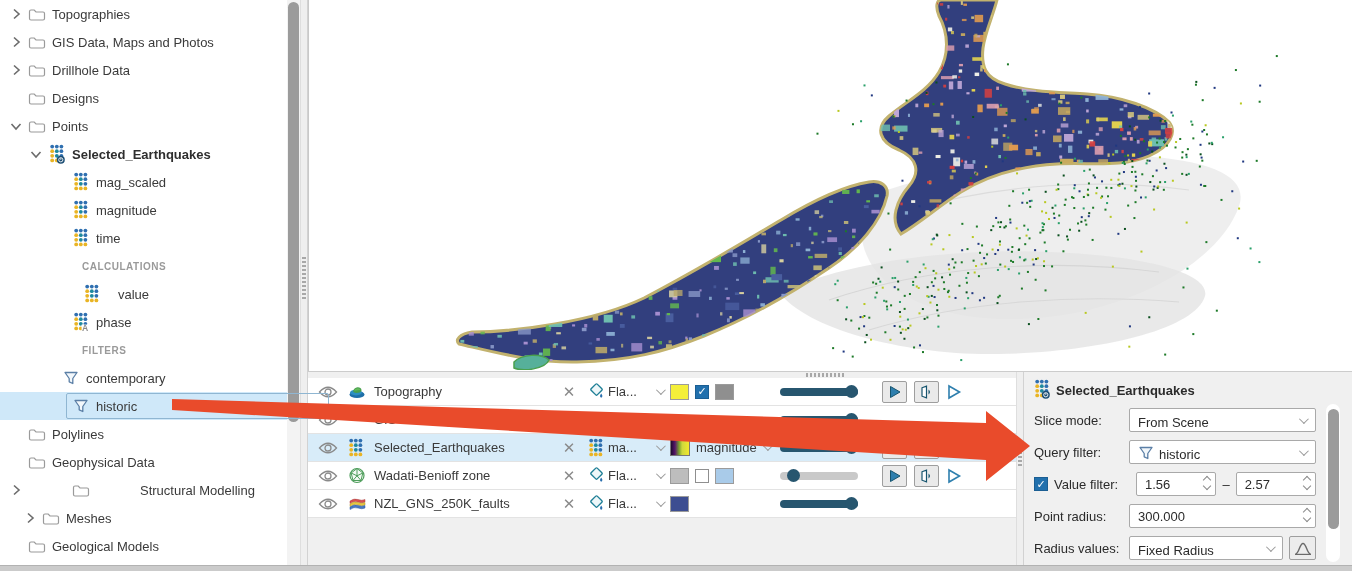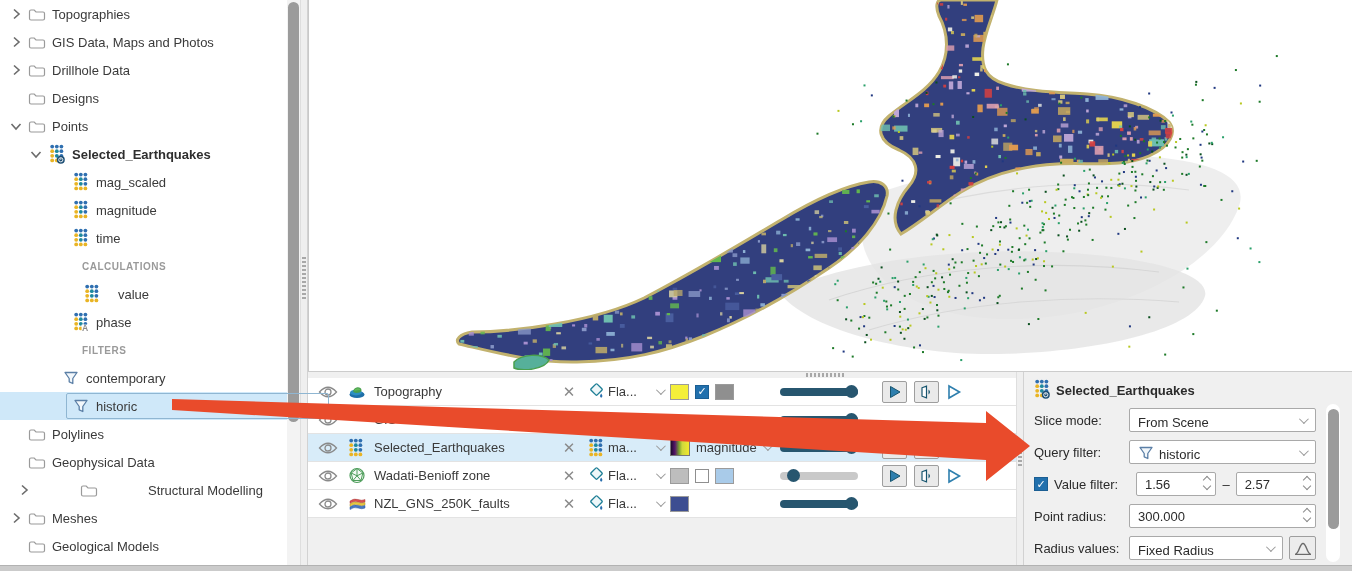--- a/index.html
+++ b/index.html
@@ -310,34 +310,34 @@
       </div>
       <div class="tree-row" style="padding-left: 6px;">
         <span class="cell-chev"></span>
         <span class="cell-icon">
           <svg width="18" height="15" viewBox="0 0 18 15">
             <path d="M1.5,4.5 Q1.5,3 3,3 H6.2 L8,5 H15 Q16.5,5 16.5,6.5 V11.5 Q16.5,13 15,13 H3 Q1.5,13 1.5,11.5 Z" fill="#ffffff" stroke="#9a9a9a" stroke-width="1.2"></path>
           </svg>
         </span>
         <span class="lbl">Geophysical Data</span>
       </div>
-      <div class="tree-row" style="padding-left: 14px; gap: 44px;">
+      <div class="tree-row" style="padding-left: 6px; gap: 44px;">
         <span class="cell-chev">
           <svg width="9" height="12" viewBox="0 0 9 12">
             <polyline points="2,1.5 7,6 2,10.5" fill="none" stroke="#6c6c6c" stroke-width="1.6"></polyline>
           </svg>
         </span>
         <span class="cell-icon">
           <svg width="18" height="15" viewBox="0 0 18 15">
             <path d="M1.5,4.5 Q1.5,3 3,3 H6.2 L8,5 H15 Q16.5,5 16.5,6.5 V11.5 Q16.5,13 15,13 H3 Q1.5,13 1.5,11.5 Z" fill="#ffffff" stroke="#9a9a9a" stroke-width="1.2"></path>
           </svg>
         </span>
         <span class="lbl">Structural Modelling</span>
       </div>
-      <div class="tree-row" style="padding-left: 6px;">
+      <div class="tree-row" style="padding-left: 20px;">
         <span class="cell-chev">
           <svg width="9" height="12" viewBox="0 0 9 12">
             <polyline points="2,1.5 7,6 2,10.5" fill="none" stroke="#6c6c6c" stroke-width="1.6"></polyline>
           </svg>
         </span>
         <span class="cell-icon">
           <svg width="18" height="15" viewBox="0 0 18 15">
             <path d="M1.5,4.5 Q1.5,3 3,3 H6.2 L8,5 H15 Q16.5,5 16.5,6.5 V11.5 Q16.5,13 15,13 H3 Q1.5,13 1.5,11.5 Z" fill="#ffffff" stroke="#9a9a9a" stroke-width="1.2"></path>
           </svg>
         </span>

